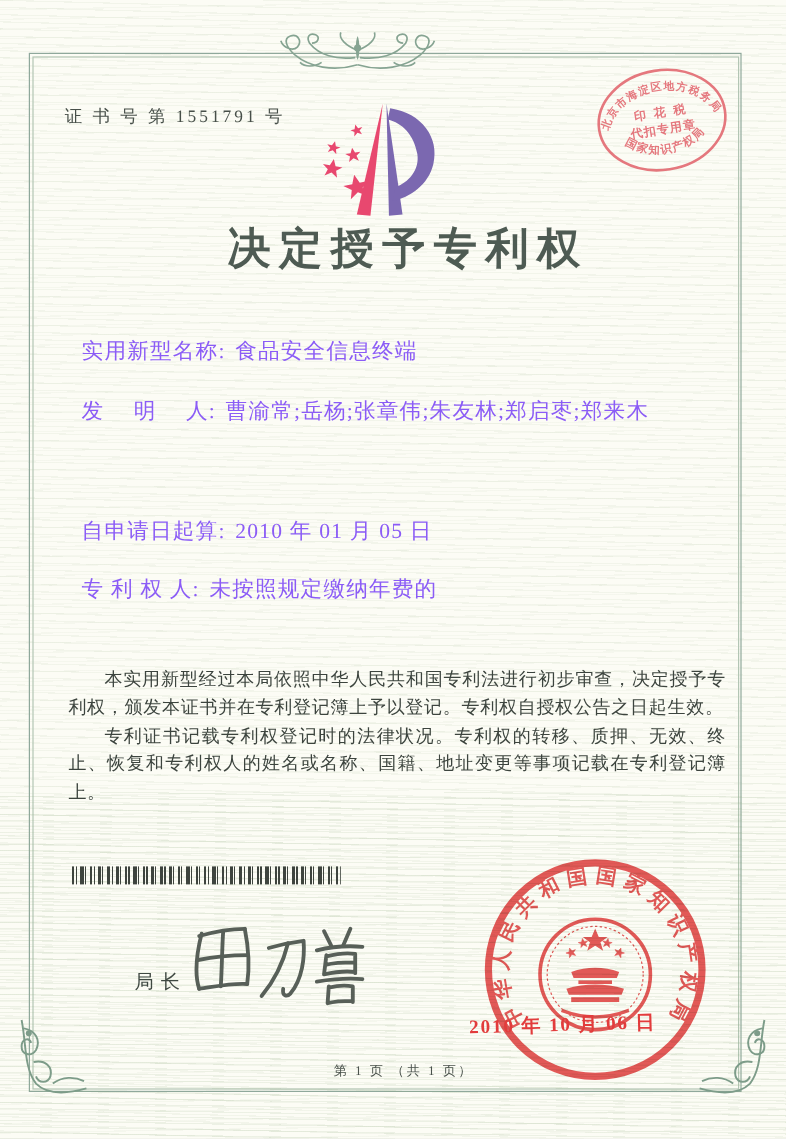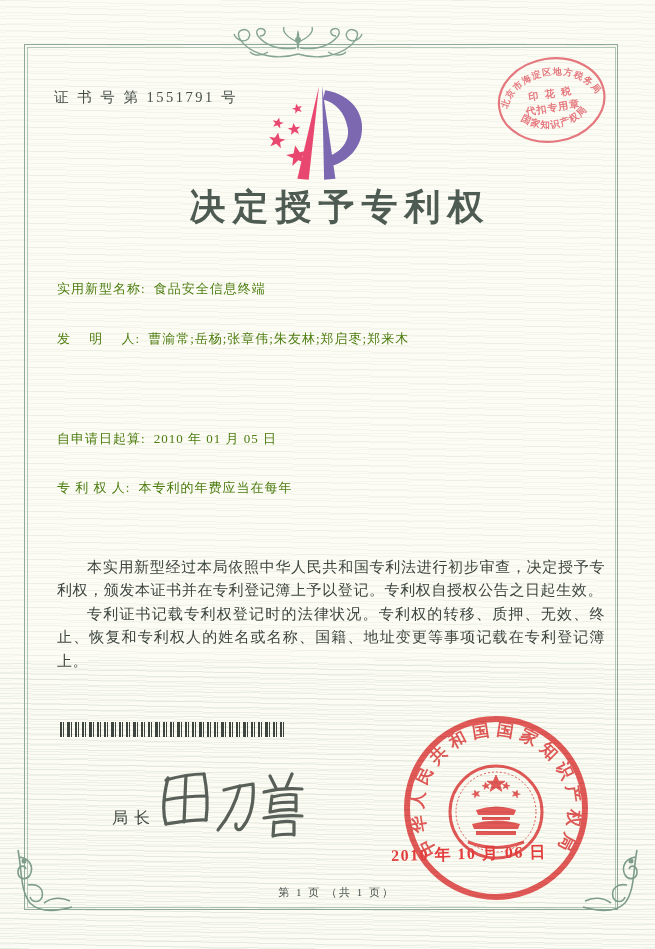--- a/index.html
+++ b/index.html
@@ -29,21 +29,21 @@
   .cert-no{
     left:54px;top:88px;font-size:14.5px;letter-spacing:2.5px;color:#474f49;z-index:3;
   }
   .logo{left:262px;top:80px;z-index:2;}
   .tax-stamp{left:496px;top:56px;transform:rotate(-9deg);opacity:.88;z-index:4;}
   .title{
     left:0;right:0;top:183px;text-align:center;
     font-size:36px;font-weight:700;letter-spacing:7px;color:#4e5b53;z-index:3;
     text-indent:7px;
   }
-  .field{left:57px;font-size:13px;color:#4d7c0f;letter-spacing:1px;z-index:3;white-space:nowrap;}
+  .field{left:68px;font-size:18px;color:#8b5cf6;letter-spacing:1px;z-index:3;white-space:nowrap;}
   .flabel{margin-right:8px;}
   .paras{
     left:57px;top:556px;width:548px;z-index:3;
     font-size:15px;line-height:23.4px;letter-spacing:0.6px;color:#3c443e;
     text-align:justify;
   }
   .paras p{margin:0;text-indent:2em;}
   .barcode{
     left:60px;top:722px;width:224px;height:15px;z-index:3;
     background:repeating-linear-gradient(90deg,
@@ -147,21 +147,21 @@
   <div class="abs field" style="top:280px">
     <span class="flabel">实用新型名称:</span><span class="fvalue">食品安全信息终端</span>
   </div>
   <div class="abs field" style="top:330px">
     <span class="flabel">发　 明 　人:</span><span class="fvalue">曹渝常;岳杨;张章伟;朱友林;郑启枣;郑来木</span>
   </div>
   <div class="abs field" style="top:430px">
     <span class="flabel">自申请日起算:</span><span class="fvalue">2010 年 01 月 05 日</span>
   </div>
   <div class="abs field" style="top:479px">
-    <span class="flabel">专 利 权 人:</span><span class="fvalue">本专利的年费应当在每年</span>
+    <span class="flabel">专 利 权 人:</span><span class="fvalue">未按照规定缴纳年费的</span>
   </div>
 
   <div class="abs paras">
     <p>本实用新型经过本局依照中华人民共和国专利法进行初步审查，决定授予专利权，颁发本证书并在专利登记簿上予以登记。专利权自授权公告之日起生效。</p>
     <p>专利证书记载专利权登记时的法律状况。专利权的转移、质押、无效、终止、恢复和专利权人的姓名或名称、国籍、地址变更等事项记载在专利登记簿上。</p>
   </div>
 
   <div class="abs barcode"></div>
 
   <div class="abs director">局长</div>

